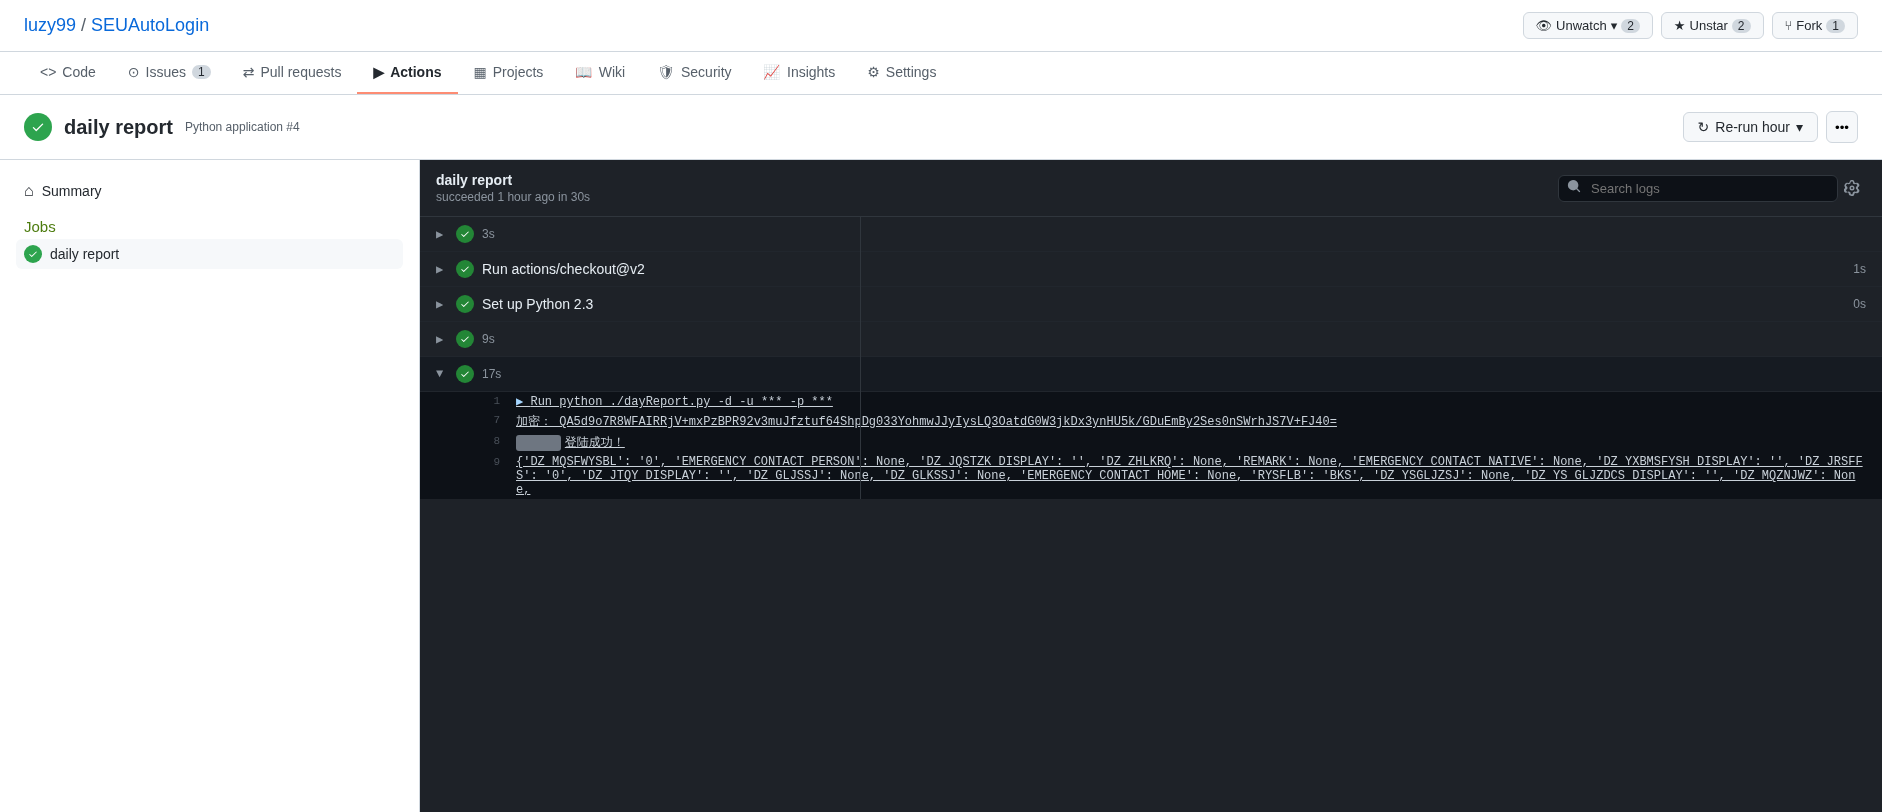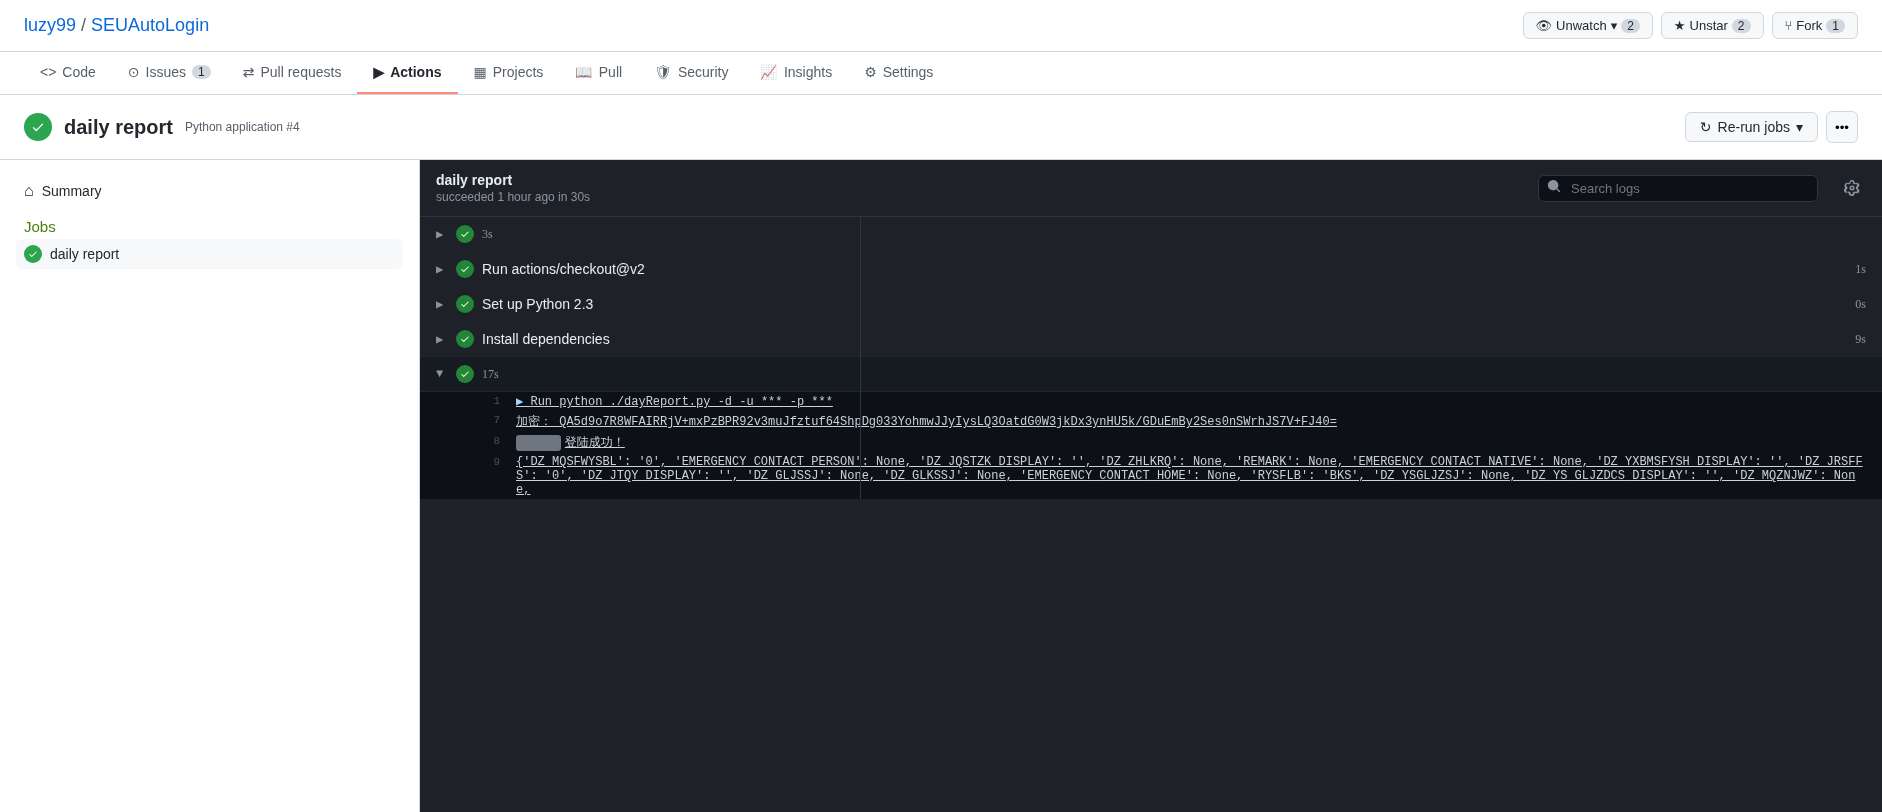--- a/index.html
+++ b/index.html
@@ -65,21 +65,21 @@
       flex: 1; background: #1e2228; color: #c9d1d9; font-family: 'SFMono-Regular', Consolas, 'Liberation Mono', Menlo, monospace;
       font-size: 12px; overflow-y: auto;
     }
     .log-header {
       display: flex; align-items: center; justify-content: space-between;
       padding: 12px 16px; background: #1e2228; border-bottom: 1px solid #30363d;
     }
     .log-title { font-size: 14px; font-weight: 600; color: #e6edf3; font-family: -apple-system, BlinkMacSystemFont, "Segoe UI", Helvetica, Arial, sans-serif; }
     .log-subtitle { font-size: 12px; color: #8b949e; margin-top: 2px; font-family: -apple-system, BlinkMacSystemFont, "Segoe UI", Helvetica, Arial, sans-serif; }
     .log-search {
-      display: flex; align-items: center; gap: 20px;
+      display: flex; align-items: center; gap: 0;
     }
     .log-search-input {
       background: #0d1117; border: 1px solid #30363d; border-radius: 6px;
       color: #8b949e; padding: 5px 10px 5px 32px; font-size: 13px; width: 280px;
       outline: none;
     }
     .log-search-wrapper { position: relative; display: flex; align-items: center; }
     .log-search-icon { position: absolute; left: 9px; color: #8b949e; pointer-events: none; }
     .log-settings-icon {
       width: 28px; height: 28px; display: flex; align-items: center; justify-content: center;
@@ -91,21 +91,21 @@
       display: flex; align-items: center; padding: 8px 16px; gap: 8px;
       border-bottom: 1px solid #21262d; cursor: pointer;
     }
     .log-step.expanded { background: #161b22; }
     .step-chevron { color: #8b949e; font-size: 12px; width: 12px; flex-shrink: 0; }
     .step-check {
       width: 18px; height: 18px; border-radius: 50%; background: #238636;
       display: flex; align-items: center; justify-content: center; flex-shrink: 0;
     }
     .step-name { flex: 1; color: #e6edf3; font-family: -apple-system, BlinkMacSystemFont, "Segoe UI", Helvetica, Arial, sans-serif; font-size: 14px; }
-    .step-time { color: #8b949e; font-size: 12px; font-family: Liberation Serif, serif; }
+    .step-time { color: #8b949e; font-size: 12px; font-family: Liberation Sans, sans-serif; }
 
     
     .log-lines { background: #0d1117; }
     .log-line {
       display: flex; align-items: flex-start; padding: 2px 16px 2px 48px;
     }
     .line-num { color: #484f58; min-width: 32px; text-align: right; margin-right: 16px; user-select: none; font-size: 11px; padding-top: 1px; }
     .line-content { color: #c9d1d9; font-size: 12px; word-break: break-all; text-decoration: underline; }
 
     .wrapper { display: flex; flex-direction: column; height: 100vh; overflow: hidden; }
@@ -171,21 +171,21 @@
       <span>Actions</span>
     </a>
 
     <a class="nav-tab">
       <span>▦</span>
       <span>Projects</span>
     </a>
 
     <a class="nav-tab">
       <span>📖</span>
-      <span>Pull</span>
+      <span>Wiki</span>
     </a>
 
     <a class="nav-tab">
       <span>🛡</span>
       <span>Security</span>
     </a>
 
     <a class="nav-tab">
       <span>📈</span>
       <span>Insights</span>
@@ -203,21 +203,21 @@
         <svg width="14" height="14" viewBox="0 0 16 16" fill="white">
             <path d="M13.78 4.22a.75.75 0 010 1.06l-7.25 7.25a.75.75 0 01-1.06 0L2.22 9.28a.75.75 0 011.06-1.06L6 10.94l6.72-6.72a.75.75 0 011.06 0z"></path>
           </svg>
       </div>
       <span style="font-size:20px; font-weight:600;">daily report</span>
       <span style="font-size:12px; color:#57606a; font-weight:400;">Python application #4</span>
     </div>
     <div style="display:flex; align-items:center; gap:8px;">
       <button class="rerun-btn">
         <span>↻</span>
-        <span>Re-run jobs</span>
+        <span>Re-run hour</span>
         <span>▾</span>
       </button>
       <button class="more-btn">
         <span>•••</span>
       </button>
     </div>
   </div>
 
   <div class="body-area">
 
@@ -299,21 +299,20 @@
           <span class="step-time">0s</span>
         </div>
 
         <div class="log-step">
           <span class="step-chevron">▶</span>
           <div class="step-check">
             <svg width="10" height="10" viewBox="0 0 16 16" fill="white">
                 <path d="M13.78 4.22a.75.75 0 010 1.06l-7.25 7.25a.75.75 0 01-1.06 0L2.22 9.28a.75.75 0 011.06-1.06L6 10.94l6.72-6.72a.75.75 0 011.06 0z"></path>
               </svg>
           </div>
-          <span class="step-name">Install dependencies</span>
           <span class="step-time">9s</span>
         </div>
 
         <div class="log-step expanded">
           <span class="step-chevron">▼</span>
           <div class="step-check">
             <svg width="10" height="10" viewBox="0 0 16 16" fill="white">
                 <path d="M13.78 4.22a.75.75 0 010 1.06l-7.25 7.25a.75.75 0 01-1.06 0L2.22 9.28a.75.75 0 011.06-1.06L6 10.94l6.72-6.72a.75.75 0 011.06 0z"></path>
               </svg>
           </div>

